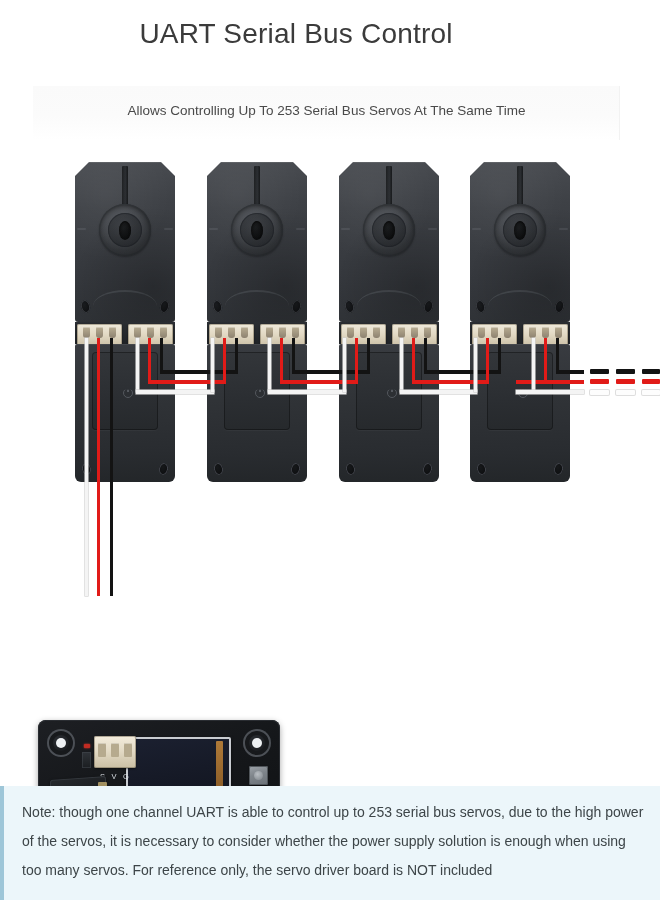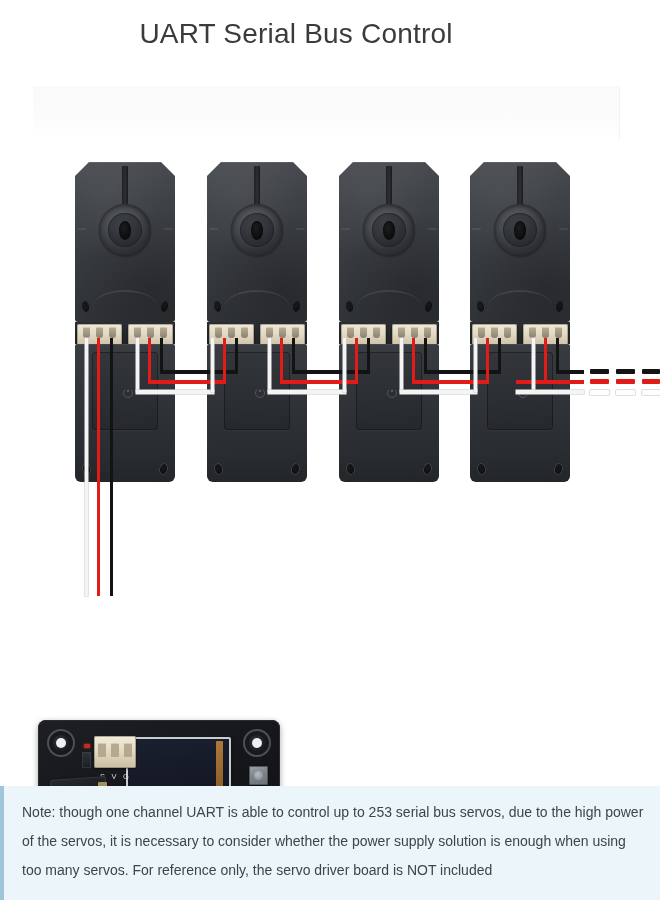--- a/index.html
+++ b/index.html
@@ -251,20 +251,21 @@
     font-family:Liberation Sans, sans-serif;
   }
 </style>
 </head>
 <body>
 
 <div id="page">
 
   <div class="title">UART Serial Bus Control</div>
   <div class="subtitle-band"></div>
+  <div class="subtitle">Allows Controlling Up To 253 Serial Bus Servos At The Same Time</div>
 
   <div class="stage">
 
     <div class="servo" style="left:75px; top:12px;">
       <div class="servo-top">
         <div class="servo-slot"></div>
         <div class="servo-hub"></div>
         <div class="servo-tick l"></div>
         <div class="servo-tick r"></div>
         <div class="servo-chev"></div>

